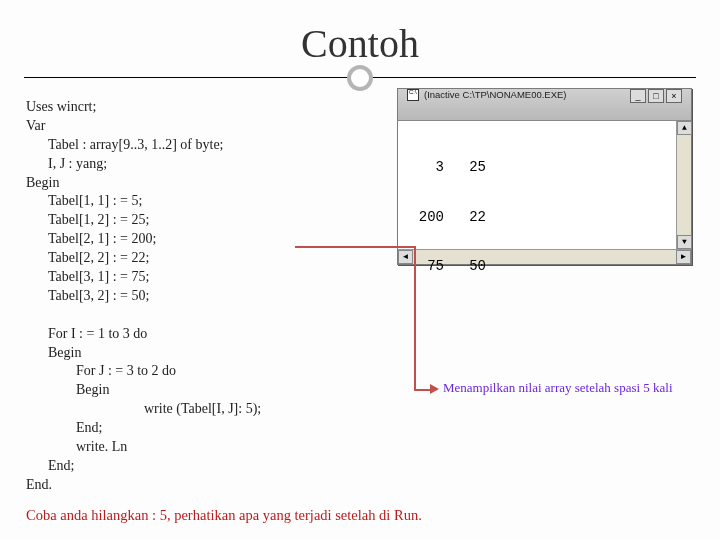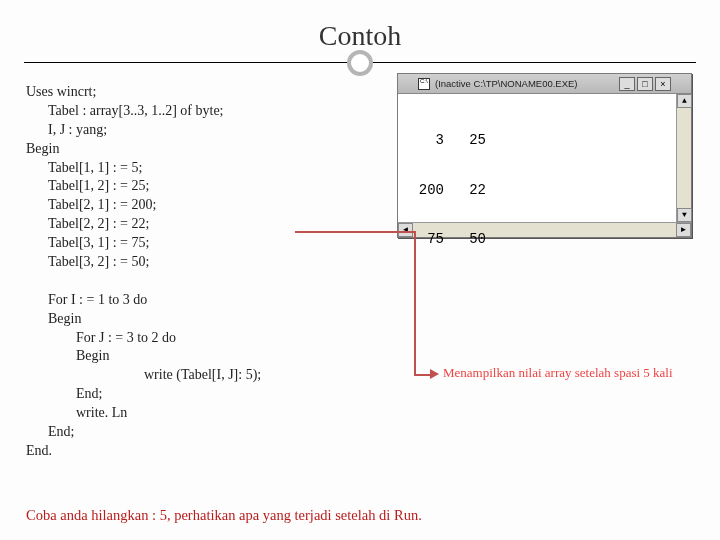--- a/index.html
+++ b/index.html
@@ -9,21 +9,21 @@
     background: #fdfdfd;
     font-family: Georgia, 'Times New Roman', serif;
     position: relative;
     overflow: hidden;
   }
   .title-area {
     text-align: center;
     padding-top: 20px;
   }
   .title {
-    font-size: 28px;
+    font-size: 40px;
     font-weight: normal;
     color: #333;
     display: inline-block;
     padding-bottom: 6px;
   }
   .hr-wrap {
     position: relative;
     margin-top: 4px;
   }
   .hr-line {
@@ -60,26 +60,26 @@
   .console-win {
     position: absolute;
     top: 10px;
     right: 28px;
     width: 295px;
     background: #ece9d8;
     border: 1px solid #7a7a7a;
     box-shadow: 1px 1px 0 #555;
   }
   .titlebar {
-    height: 20px;
+    height: 32px;
     background: linear-gradient(#d0d0d0, #b8b8b8);
     border-bottom: 1px solid #888;
     display: flex;
-    align-items: center;
-    padding: 0 20px;
+    align-items: flex-start;
+    padding: 0 9px;
   }
   .tb-icon {
     width: 12px;
     height: 12px;
     background: #fff;
     border: 1px solid #333;
     margin-right: 5px;
     position: relative;
   }
   .tb-icon::after {
@@ -163,21 +163,21 @@
     height: 0;
     border-top: 5px solid transparent;
     border-bottom: 5px solid transparent;
     border-left: 9px solid #c0504d;
   }
   .caption {
     position: absolute;
     top: 302px;
     left: 443px;
     font-size: 13px;
-    color: #ef4444;
+    color: #6d28d9;
     font-family: Georgia, serif;
   }
   .footer {
     position: absolute;
     bottom: 16px;
     left: 26px;
     font-size: 14.5px;
     color: #b91c1c;
     font-family: Georgia, serif;
   }
@@ -190,21 +190,22 @@
 </div>
 <div class="hr-wrap">
   <hr class="hr-line">
   <div class="hr-circle"></div>
 </div>
 
 <div class="content">
 
   <div class="code" id="code">
       <div>Uses wincrt;</div>
-      <div class="ind1">Tabel : array[3..3, 1..2] of byte;</div>
+      <div>Var</div>
+      <div class="ind1">Tabel : array[9..3, 1..2] of byte;</div>
       <div class="ind1">I, J : yang;</div>
       <div>Begin</div>
       <div class="ind1">Tabel[1, 1] : = 5;</div>
       <div class="ind1">Tabel[1, 2] : = 25;</div>
       <div class="ind1">Tabel[2, 1] : = 200;</div>
       <div class="ind1">Tabel[2, 2] : = 22;</div>
       <div class="ind1">Tabel[3, 1] : = 75;</div>
       <div class="ind1">Tabel[3, 2] : = 50;</div>
       <div>&nbsp;</div>
       <div class="ind1">For I : = 1 to 3 do</div>

